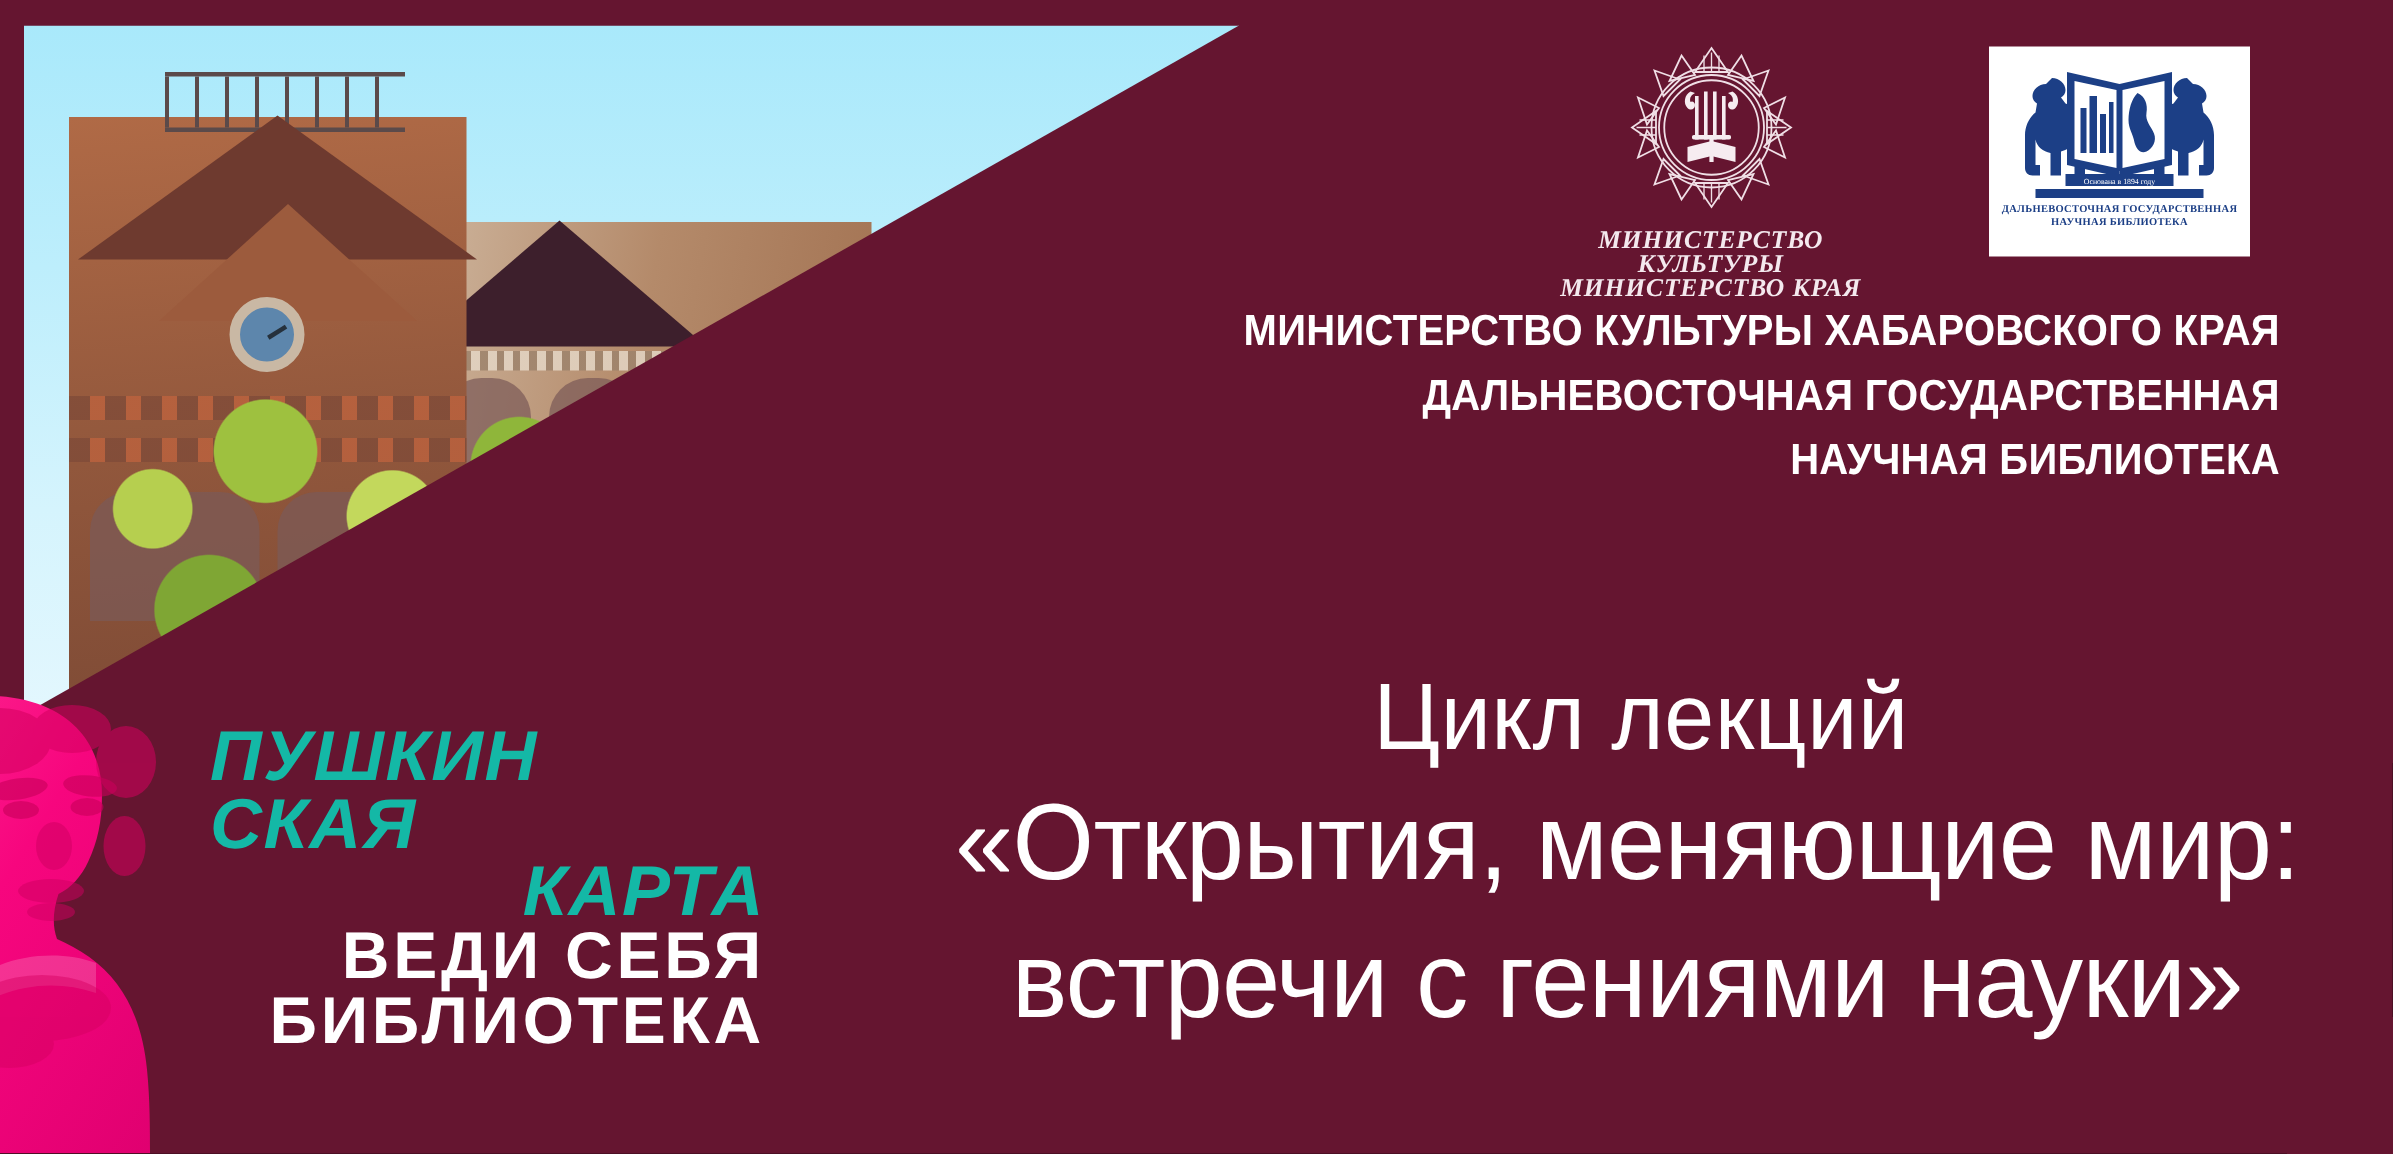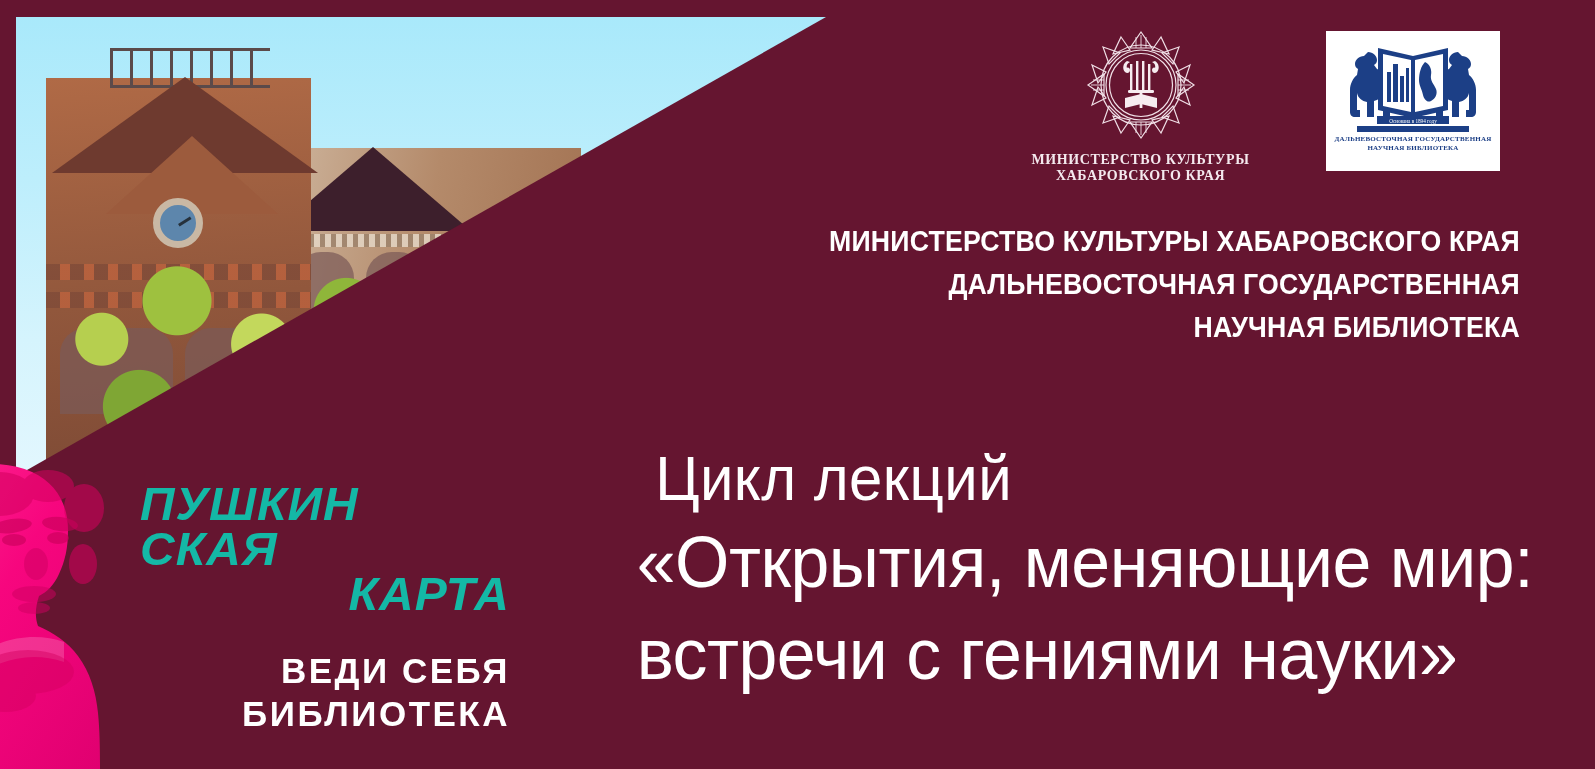--- a/index.html
+++ b/index.html
@@ -194,23 +194,24 @@
     top: 28px;
     width: 235px;
     text-align: center;
   }
   .min-emblem { display:block; margin: 0 auto; }
   .min-cap {
     margin-top: 6px;
     color: #f4e9ee;
     font-family: "Liberation Serif", serif;
     font-weight: bold;
-    font-size: 14px;
+    font-size: 17px;
     letter-spacing: .6px;
     line-height: 16px;
+    font-style: italic;
   }
 
   
   .lib-logo {
     position: absolute;
     left: 1326px;
     top: 31px;
     width: 174px;
     height: 140px;
     background: #ffffff;
@@ -230,40 +231,40 @@
     letter-spacing: .2px;
     text-align: center;
     margin-top: 1px;
     width: 96%;
   }
 
   
   .org-block {
     position: absolute;
     right: 75px;
-    top: 220px;
+    top: 200px;
     text-align: right;
     color: #ffffff;
   }
   .org-line {
     font-size: 29px;
     line-height: 43px;
     font-weight: bold;
     letter-spacing: .2px;
     white-space: nowrap;
     transform: scaleX(.92);
     transform-origin: right center;
   }
 
   
   .title-block {
     position: absolute;
     right: 62px;
     top: 440px;
-    text-align: left;
+    text-align: center;
     color: #ffffff;
   }
   .kicker {
     font-size: 63px;
     line-height: 76px;
     font-weight: 300;
     letter-spacing: .5px;
     white-space: nowrap;
     transform: scaleX(.95);
     transform-origin: right center;
@@ -291,24 +292,23 @@
     font-weight: bold;
     font-style: italic;
     font-size: 47px;
     line-height: 45px;
     letter-spacing: 1px;
   }
   .pk-l1 { text-align: left;  transform: scaleX(1.02); transform-origin: left center; }
   .pk-l2 { text-align: left;  transform: scaleX(1.02); transform-origin: left center; }
   .pk-l3 { text-align: right; transform: scaleX(1.02); transform-origin: right center; }
   .pk-slogan {
-    margin-top: 33px;
     color: #ffffff;
     font-weight: bold;
-    font-size: 35px;
+    font-size: 44px;
     line-height: 43px;
     letter-spacing: 2.5px;
     text-align: right;
   }
   
   .pushkin {
     position: absolute;
     left: -12px;
     top: 460px;
     width: 210px;
@@ -424,21 +424,21 @@
         <rect x="56" y="33" width="2.4" height="32"></rect>
         <rect x="62" y="33" width="2.4" height="32"></rect>
         <rect x="68" y="36" width="2.4" height="29"></rect>
         <rect x="48" y="62" width="26" height="3" rx="1.2"></rect>
         <path d="M45 70 l16 -4 l16 4 l0 10 l-16 -4 l-16 4 z"></path>
         <rect x="59.6" y="64" width="2.8" height="16"></rect>
       </g>
     </svg>
     <div class="min-cap">
       <div>МИНИСТЕРСТВО КУЛЬТУРЫ</div>
-      <div>ХАБАРОВСКОГО КРАЯ</div>
+      <div>МИНИСТЕРСТВО КРАЯ</div>
     </div>
   </div>
 
   <div class="lib-logo">
     <svg width="160" height="98" viewBox="0 0 160 98">
 
       <g fill="#1c3f86">
         <path d="M31 20 c-5 0 -9 4 -9 8 c0 2 1 4 3 5 l-1 6 c-4 3 -7 9 -7 15 l0 22 c0 3 2 5 5 5 l5 0 l0 -7 l-3 0 l0 -17
                  c1 5 5 8 10 9 l0 15 l7 0 l0 -16 c4 -1 7 -3 9 -6 l0 22 l7 0 l0 -32 c0 -8 -6 -14 -13 -16 l-3 -4
                  c2 -1 3 -3 3 -5 c0 -4 -4 -8 -9 -8 z M27 25 a2.4 2.4 0 1 0 .1 0 z M37 25 a2.4 2.4 0 1 0 .1 0 z"></path>

